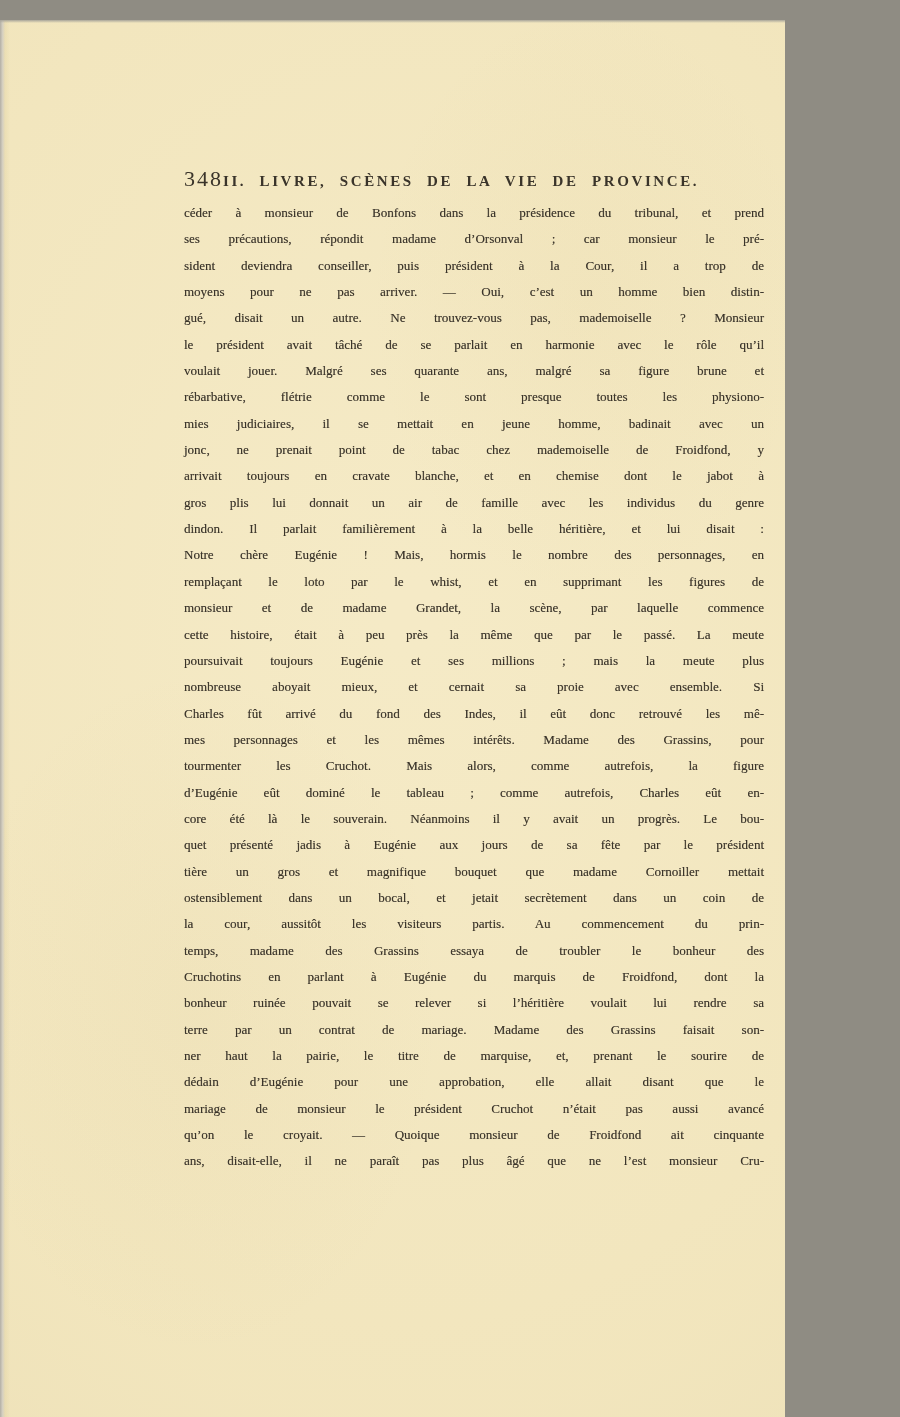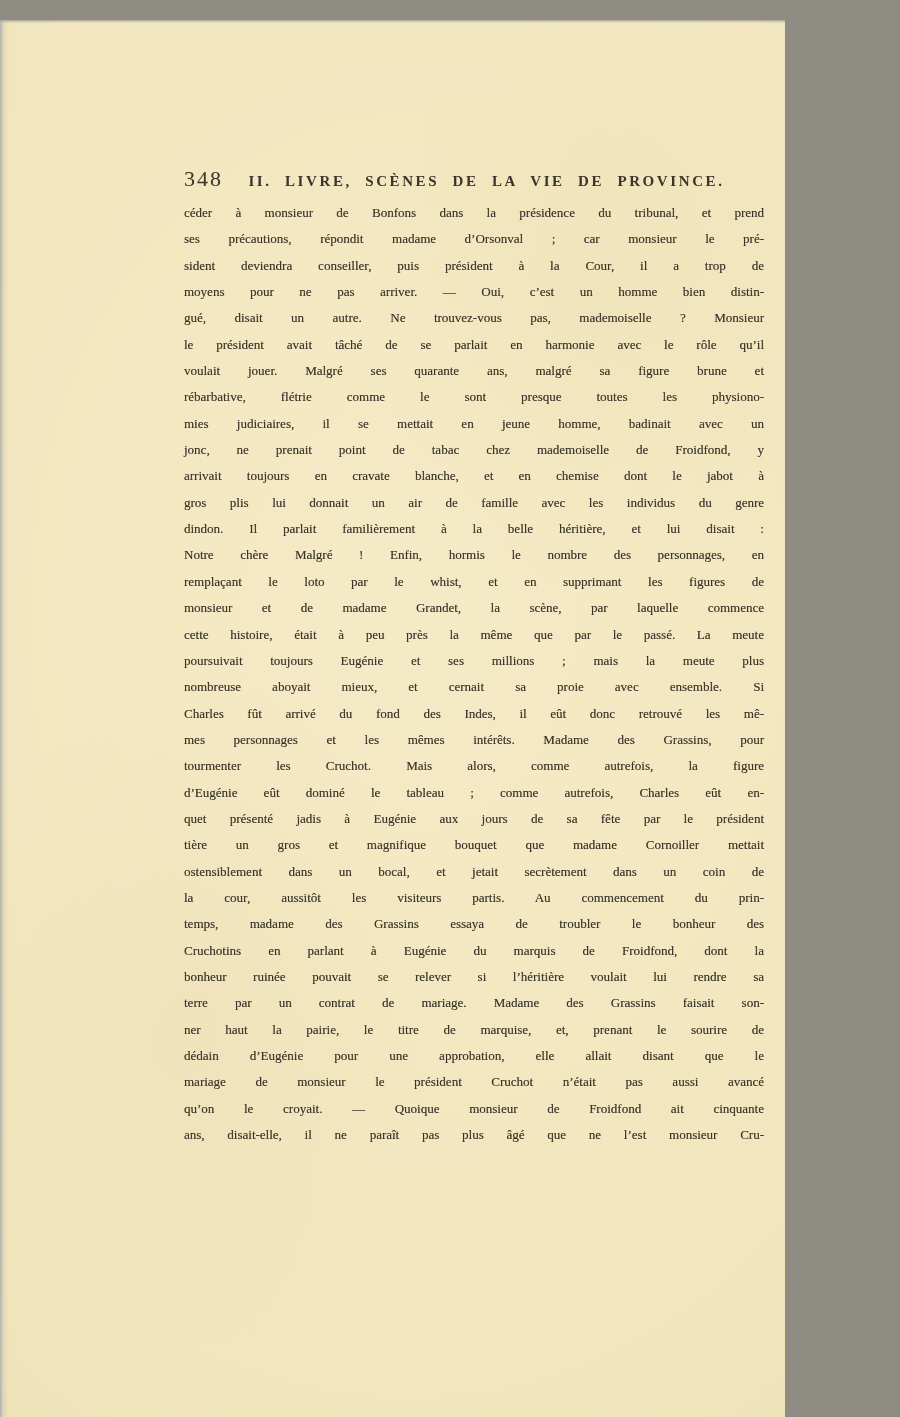--- a/index.html
+++ b/index.html
@@ -35,21 +35,20 @@
     position:absolute;left:184px;top:146px;width:580px;
     display:flex;align-items:baseline;
     color:var(--ink);
   }
   .pagenum{
     font-size:22px;
     letter-spacing:2px;
   }
   .running-title{
     flex:1;
-    text-align:center;
     font-weight:bold;
     font-size:15px;
     letter-spacing:2.6px;
     word-spacing:7px;
     padding-right:14px;
   }
   .body-text{
     position:absolute;left:184px;top:180px;width:580px;
     color:var(--ink);
     font-size:13px;
@@ -80,30 +79,31 @@
       <div class="line">moyens pour ne pas arriver. — Oui, c’est un homme bien distin-</div>
       <div class="line">gué, disait un autre. Ne trouvez-vous pas, mademoiselle ? Monsieur</div>
       <div class="line">le président avait tâché de se parlait en harmonie avec le rôle qu’il</div>
       <div class="line">voulait jouer. Malgré ses quarante ans, malgré sa figure brune et</div>
       <div class="line">rébarbative, flétrie comme le sont presque toutes les physiono-</div>
       <div class="line">mies judiciaires, il se mettait en jeune homme, badinait avec un</div>
       <div class="line">jonc, ne prenait point de tabac chez mademoiselle de Froidfond, y</div>
       <div class="line">arrivait toujours en cravate blanche, et en chemise dont le jabot à</div>
       <div class="line">gros plis lui donnait un air de famille avec les individus du genre</div>
       <div class="line">dindon. Il parlait familièrement à la belle héritière, et lui disait :</div>
-      <div class="line">Notre chère Malgré ! Enfin, hormis le nombre des personnages, en</div>
+      <div class="line">Notre chère Eugénie ! Mais, hormis le nombre des personnages, en</div>
       <div class="line">remplaçant le loto par le whist, et en supprimant les figures de</div>
       <div class="line">monsieur et de madame Grandet, la scène, par laquelle commence</div>
       <div class="line">cette histoire, était à peu près la même que par le passé. La meute</div>
       <div class="line">poursuivait toujours Eugénie et ses millions ; mais la meute plus</div>
       <div class="line">nombreuse aboyait mieux, et cernait sa proie avec ensemble. Si</div>
       <div class="line">Charles fût arrivé du fond des Indes, il eût donc retrouvé les mê-</div>
       <div class="line">mes personnages et les mêmes intérêts. Madame des Grassins, pour</div>
       <div class="line">tourmenter les Cruchot. Mais alors, comme autrefois, la figure</div>
       <div class="line">d’Eugénie eût dominé le tableau ; comme autrefois, Charles eût en-</div>
+      <div class="line">core été là le souverain. Néanmoins il y avait un progrès. Le bou-</div>
       <div class="line">quet présenté jadis à Eugénie aux jours de sa fête par le président</div>
       <div class="line">tière un gros et magnifique bouquet que madame Cornoiller mettait</div>
       <div class="line">ostensiblement dans un bocal, et jetait secrètement dans un coin de</div>
       <div class="line">la cour, aussitôt les visiteurs partis. Au commencement du prin-</div>
       <div class="line">temps, madame des Grassins essaya de troubler le bonheur des</div>
       <div class="line">Cruchotins en parlant à Eugénie du marquis de Froidfond, dont la</div>
       <div class="line">bonheur ruinée pouvait se relever si l’héritière voulait lui rendre sa</div>
       <div class="line">terre par un contrat de mariage. Madame des Grassins faisait son-</div>
       <div class="line">ner haut la pairie, le titre de marquise, et, prenant le sourire de</div>
       <div class="line">dédain d’Eugénie pour une approbation, elle allait disant que le</div>

